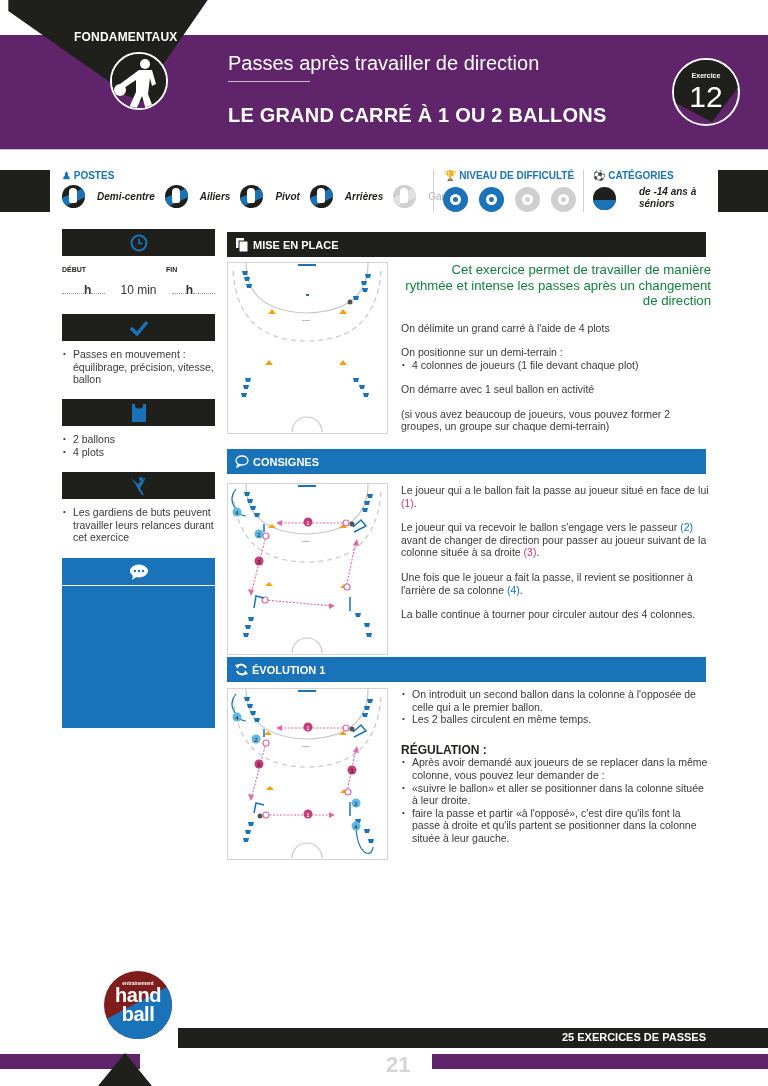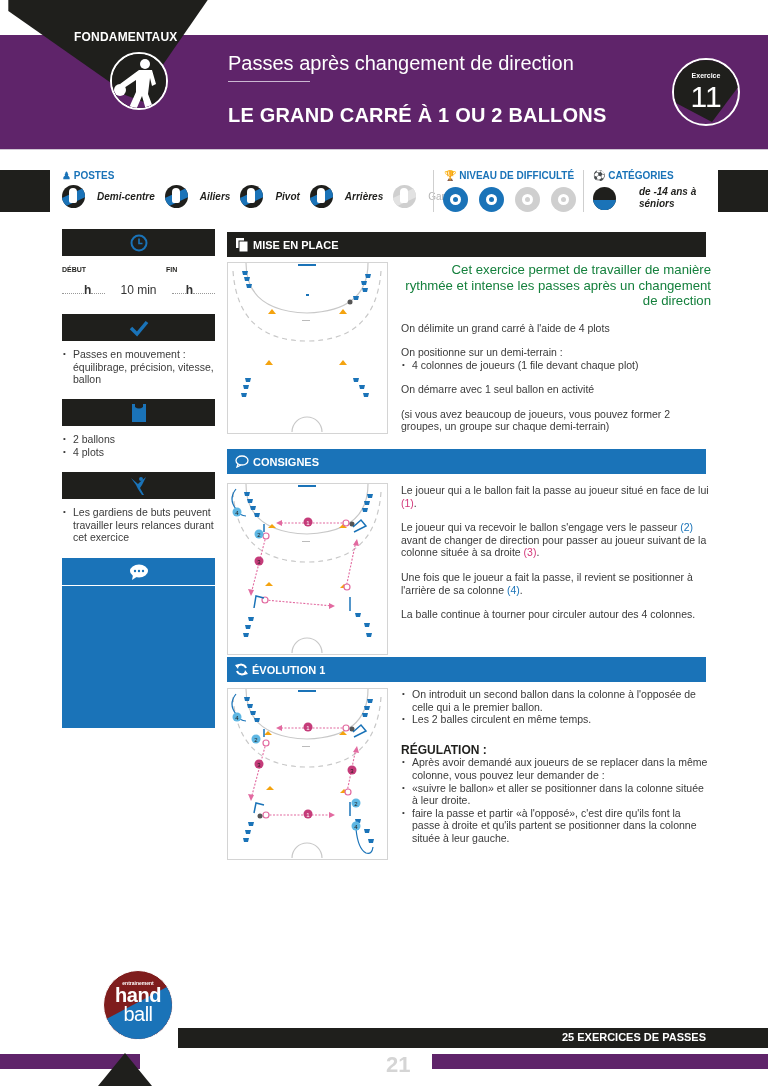--- a/index.html
+++ b/index.html
@@ -74,21 +74,21 @@
   .rtext li::before { content: "•"; position: absolute; left: 1px; font-size: 8px; }
   .pk { color: #d2387a; }
   .bl { color: #1a73b8; }
   .reg { font-weight: bold; font-size: 12px; color: #1f1f1c; margin-top: 18px; }
 
   
   .logo { position: absolute; left: 103px; top: 970px; width: 70px; height: 70px; border-radius: 50%; background: #7f1d1d; overflow: hidden; border: 1px solid #fff; }
   .logo .blue { position: absolute; left: -10px; top: 32px; width: 100px; height: 60px; background: #1a73b8; transform: rotate(-28deg); transform-origin: center; }
   .logo .t1 { position: absolute; left: 0; right: 0; top: 9px; text-align: center; color: #fff; font-size: 5px; font-weight: bold; z-index: 2; }
   .logo .t2 { position: absolute; left: 0; right: 0; top: 13px; text-align: center; color: #fff; font-size: 20px; font-weight: bold; z-index: 2; letter-spacing: -0.5px; }
-  .logo .t3 { position: absolute; left: 0; right: 0; top: 32px; text-align: center; color: #fff; font-size: 20px; z-index: 2; letter-spacing: -0.5px; }
+  .logo .t3 { position: absolute; left: 0; right: 0; top: 32px; text-align: center; color: #fff; font-size: 20px; z-index: 2; letter-spacing: -0.5px; font-weight: bold; }
   .fbar-dark { position: absolute; left: 178px; top: 1028px; width: 590px; height: 20px; background: #1f1f1c; }
   .fbar-dark .t { position: absolute; right: 62px; top: 3px; color: #fff; font-size: 11px; font-weight: bold; }
   .fbar-purple-l { position: absolute; left: 0; top: 1054px; width: 140px; height: 15px; background: #5f246a; }
   .fbar-purple-r { position: absolute; left: 432px; top: 1054px; width: 336px; height: 15px; background: #5f246a; }
   .ftri { position: absolute; left: 98px; top: 1053px; width: 0; height: 0; border-left: 27px solid transparent; border-right: 27px solid transparent; border-bottom: 33px solid #1f1f1c; }
   .pagenum { position: absolute; left: 386px; top: 1052px; font-size: 22px; font-weight: bold; color: #d5d5d5; }
 </style>
 </head>
 <body>
 
@@ -99,29 +99,29 @@
 <div class="cat-label">FONDAMENTAUX</div>
 <div class="cat-icon">
   <svg width="58" height="58" viewBox="0 0 58 58">
     <rect width="58" height="58" fill="#1f1f1c"></rect>
     <polygon points="0,36 58,58 0,58" fill="#5f246a"></polygon>
     <circle cx="33" cy="10" r="5" fill="#fff"></circle>
     <path d="M27 16 L40 16 L44 30 L40 32 L38 24 L36 40 L42 56 L34 56 L30 42 L24 56 L16 56 L24 38 L24 26 L12 34 L8 30 Z" fill="#fff"></path>
     <circle cx="8" cy="36" r="6" fill="#fff"></circle>
   </svg>
 </div>
-<div class="subtitle">Passes après changement de direction</div>
+<div class="subtitle">Passes après travailler de direction</div>
 <div class="subline"></div>
 <div class="title">LE GRAND CARRÉ À 1 OU 2 BALLONS</div>
 <div class="ex-badge">
   <svg width="68" height="68" viewBox="0 0 68 68" style="position:absolute;left:0;top:0">
     <polygon points="0,0 68,0 68,22 38,62 0,42" fill="#1f1f1c"></polygon>
   </svg>
   <div class="lbl">Exercice</div>
-  <div class="num">11</div>
+  <div class="num">12</div>
 </div>
 
 <div class="side-block-left"></div>
 <div class="side-block-right"></div>
 
 <div class="sect-title" style="left:62px;top:170px;">
   <span>♟</span>
   <span>POSTES</span>
 </div>
 <div class="postes">

